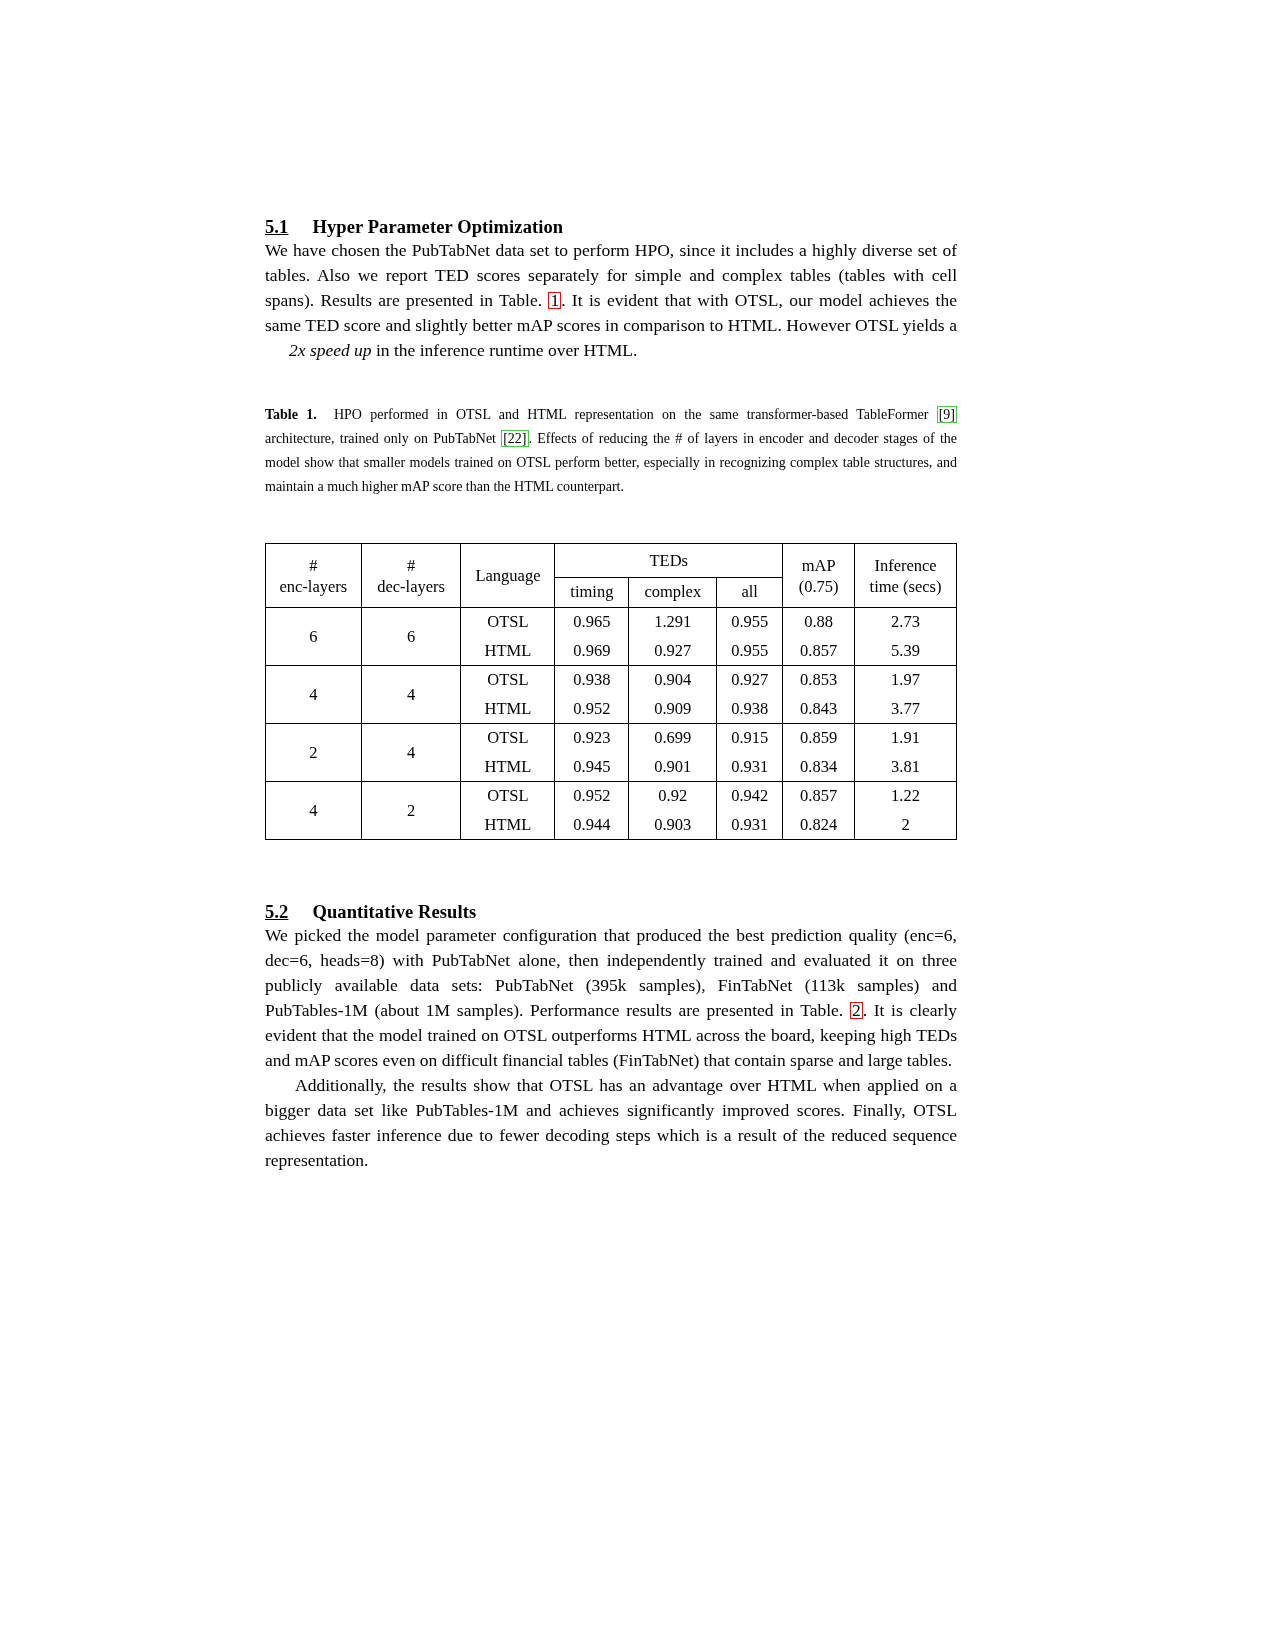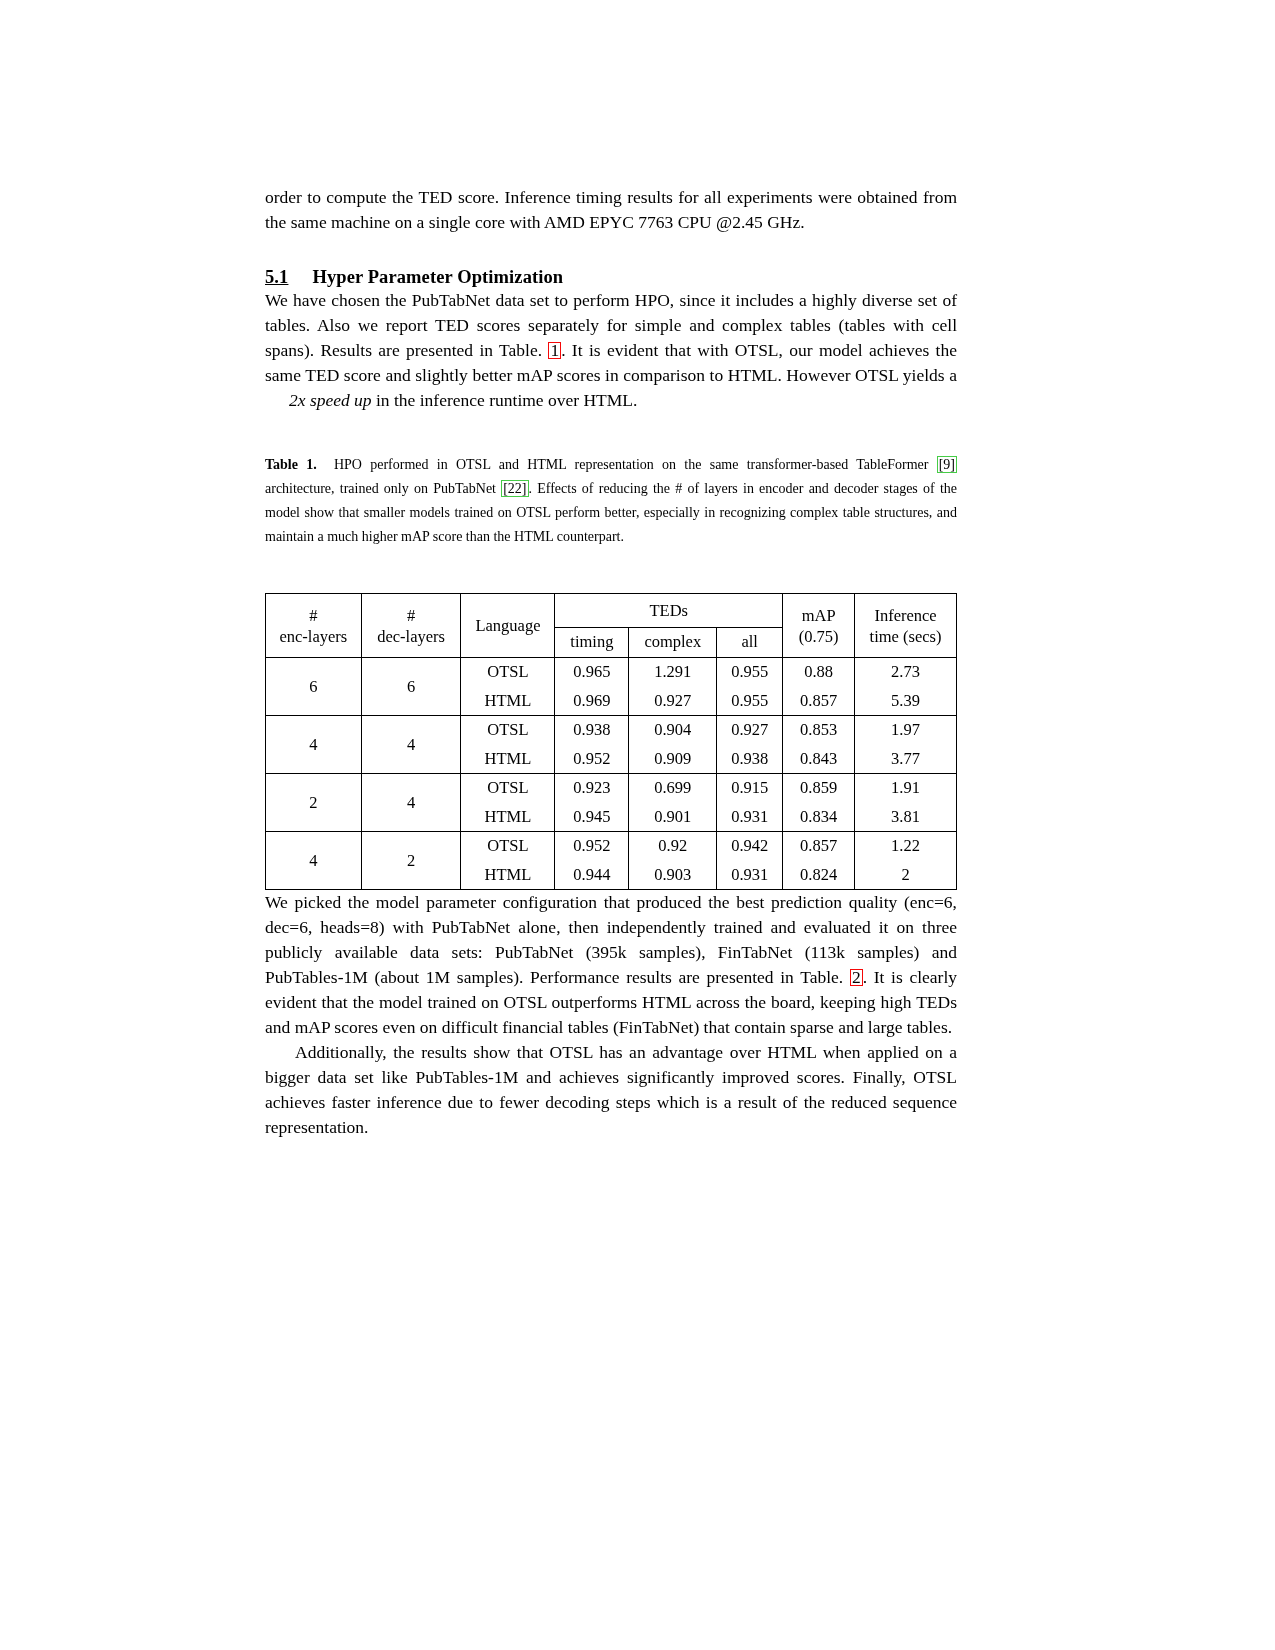--- a/index.html
+++ b/index.html
@@ -90,23 +90,20 @@
   .sec52 { margin-top: 62px; }
   .indent { text-indent: 30px; }
 </style>
 </head>
 <body>
 
 <div class="page">
   <div class="content">
 
 
-    <p class="body-par par-first">
-      <span>order to compute the TED score. Inference timing results for all experiments were obtained from the same machine on a single core with AMD EPYC 7763 CPU @2.45 GHz.</span>
-    </p>
 
     <div class="section-heading">
       <span class="sec-num">5.1</span><span>Hyper Parameter Optimization</span>
     </div>
 
     <p class="body-par after-heading">
       <span>We have chosen the PubTabNet data set to perform HPO, since it includes a highly diverse set of tables. Also we report TED scores separately for simple and complex tables (tables with cell spans). Results are presented in Table. </span><span class="ref-box ref-internal">1</span><span>. It is evident that with OTSL, our model achieves the same TED score and slightly better mAP scores in comparison to HTML. However OTSL yields a </span><span class="em">2x speed up</span><span> in the inference runtime over HTML.</span>
     </p>
 
     <p class="table-caption">
@@ -215,20 +212,23 @@
           <td>HTML</td>
           <td>0.944</td>
           <td>0.903</td>
           <td>0.931</td>
           <td>0.824</td>
           <td>2</td>
         </tr>
       </tbody>
     </table>
 
+    <div class="section-heading sec52">
+      <span class="sec-num">5.2</span><span>Quantitative Results</span>
+    </div>
 
     <p class="body-par after-heading">
       <span>We picked the model parameter configuration that produced the best prediction quality (enc=6, dec=6, heads=8) with PubTabNet alone, then independently trained and evaluated it on three publicly available data sets: PubTabNet (395k samples), FinTabNet (113k samples) and PubTables-1M (about 1M samples). Performance results are presented in Table. </span><span class="ref-box ref-internal">2</span><span>. It is clearly evident that the model trained on OTSL outperforms HTML across the board, keeping high TEDs and mAP scores even on difficult financial tables (FinTabNet) that contain sparse and large tables.</span>
     </p>
 
     <p class="body-par indent">
       <span>Additionally, the results show that OTSL has an advantage over HTML when applied on a bigger data set like PubTables-1M and achieves significantly improved scores. Finally, OTSL achieves faster inference due to fewer decoding steps which is a result of the reduced sequence representation.</span>
     </p>
 
   </div>

